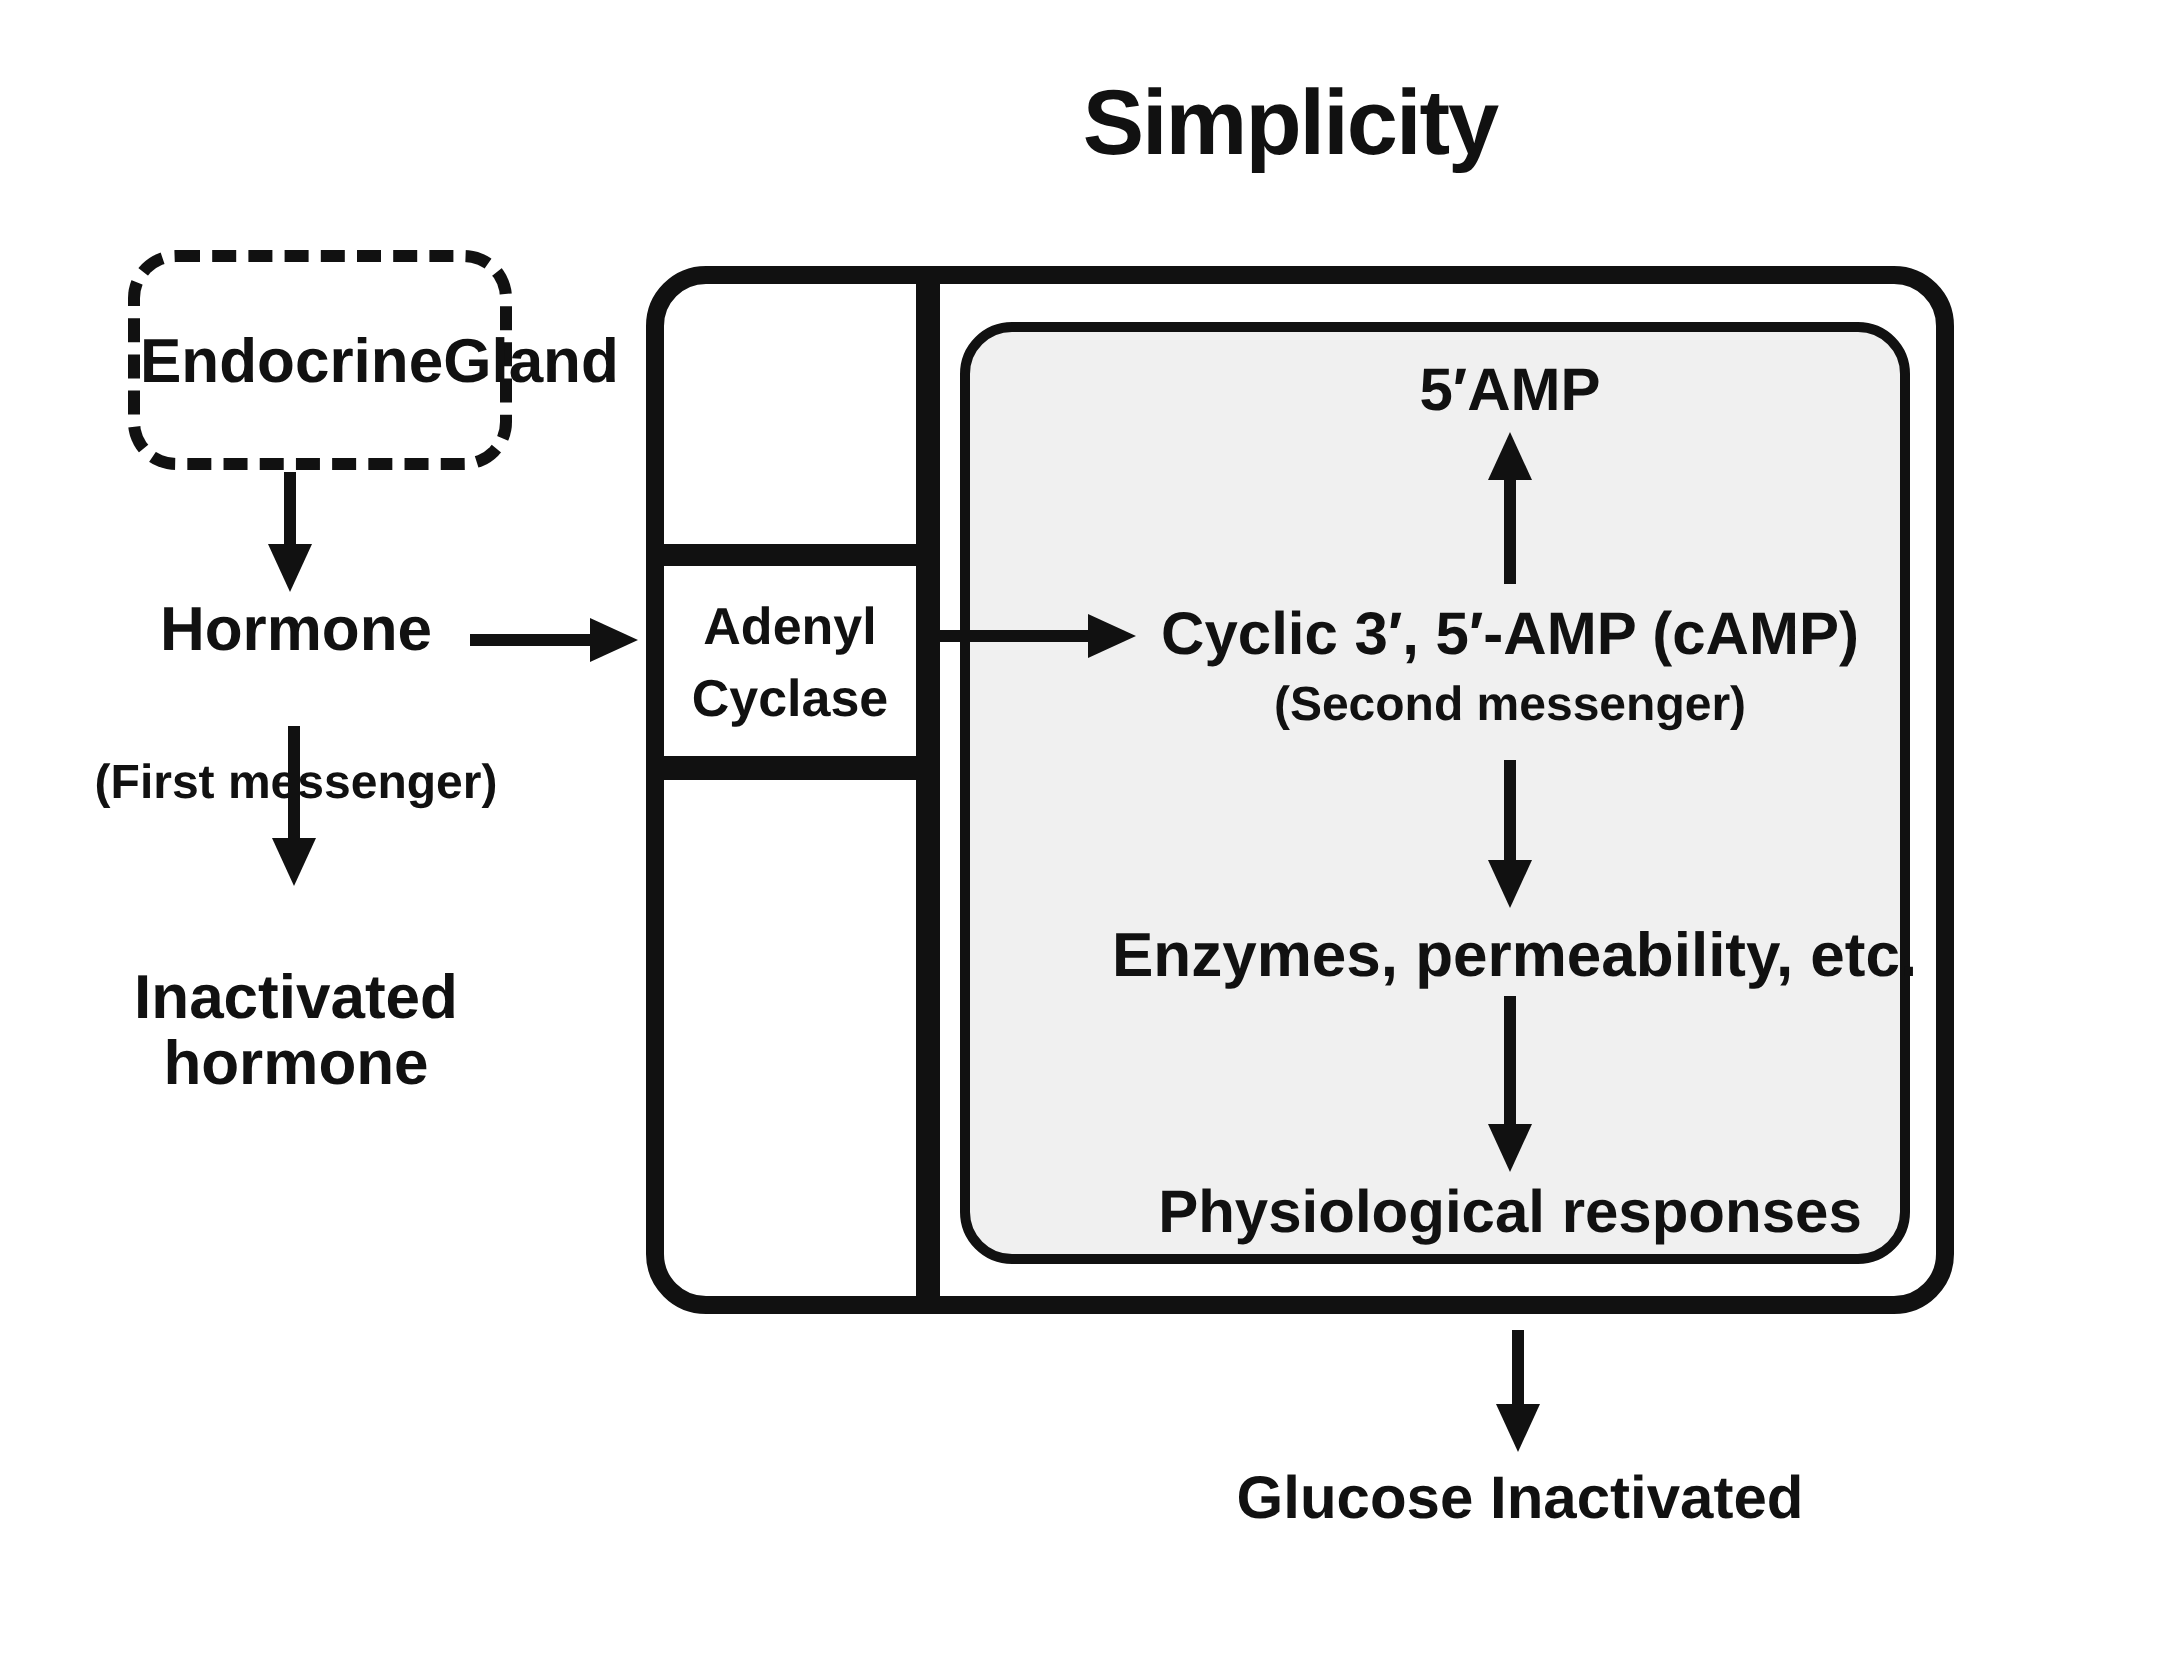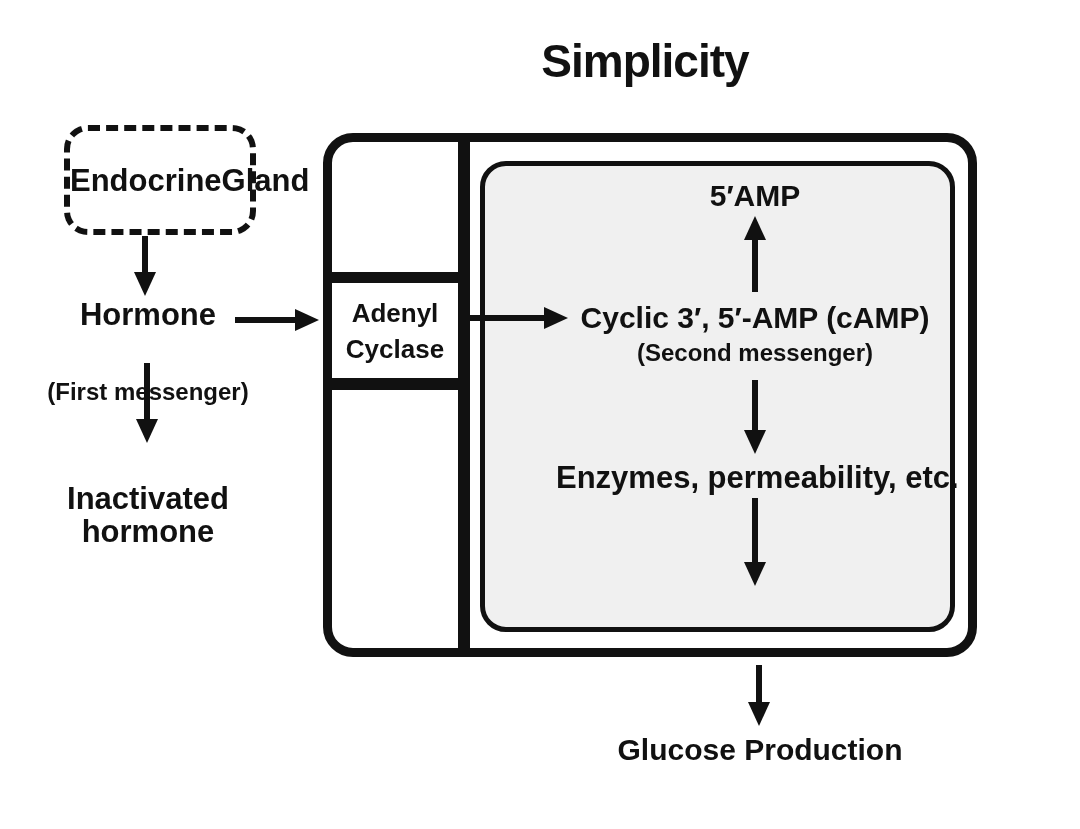--- a/index.html
+++ b/index.html
@@ -91,23 +91,24 @@
   <div class="lbl sub" style="left:10px;top:334px;width:276px;margin-top:44px;">(First messenger)</div>
   <div class="lbl big" style="left:30px;top:451px;width:236px;line-height:33px;margin-top:31px;">
     <div>Inactivated</div>
     <div>hormone</div>
   </div>
 
   <div class="lbl" style="left:655px;top:180px;width:200px;font-size:30px;line-height:32px;">5′AMP</div>
   <div class="lbl" style="left:555px;top:301px;width:400px;font-size:30px;line-height:34px;">Cyclic 3′, 5′-AMP (cAMP)</div>
   <div class="lbl sub" style="left:605px;top:339px;width:300px;">(Second messenger)</div>
   <div class="lbl big" style="left:556px;top:460px;width:400px;">Enzymes, permeability, etc.</div>
+  <div class="lbl" style="left:555px;top:590px;width:400px;font-size:30px;line-height:34px;">Physiological responses</div>
 
   <div class="lbl" style="left:470px;top:733px;width:580px;font-size:30px;line-height:34px;">
-    <div>Glucose Production</div>
+    <div>Glucose Inactivated</div>
   </div>
 
   <svg class="arrow" style="left:130px;top:236px;" width="30" height="60">
     <line x1="15" y1="0" x2="15" y2="40"></line>
     <polygon points="15,60 4,36 26,36"></polygon>
   </svg>
 
   <svg class="arrow" style="left:132px;top:363px;" width="30" height="80">
     <line x1="15" y1="0" x2="15" y2="56"></line>
     <polygon points="15,80 4,56 26,56"></polygon>

